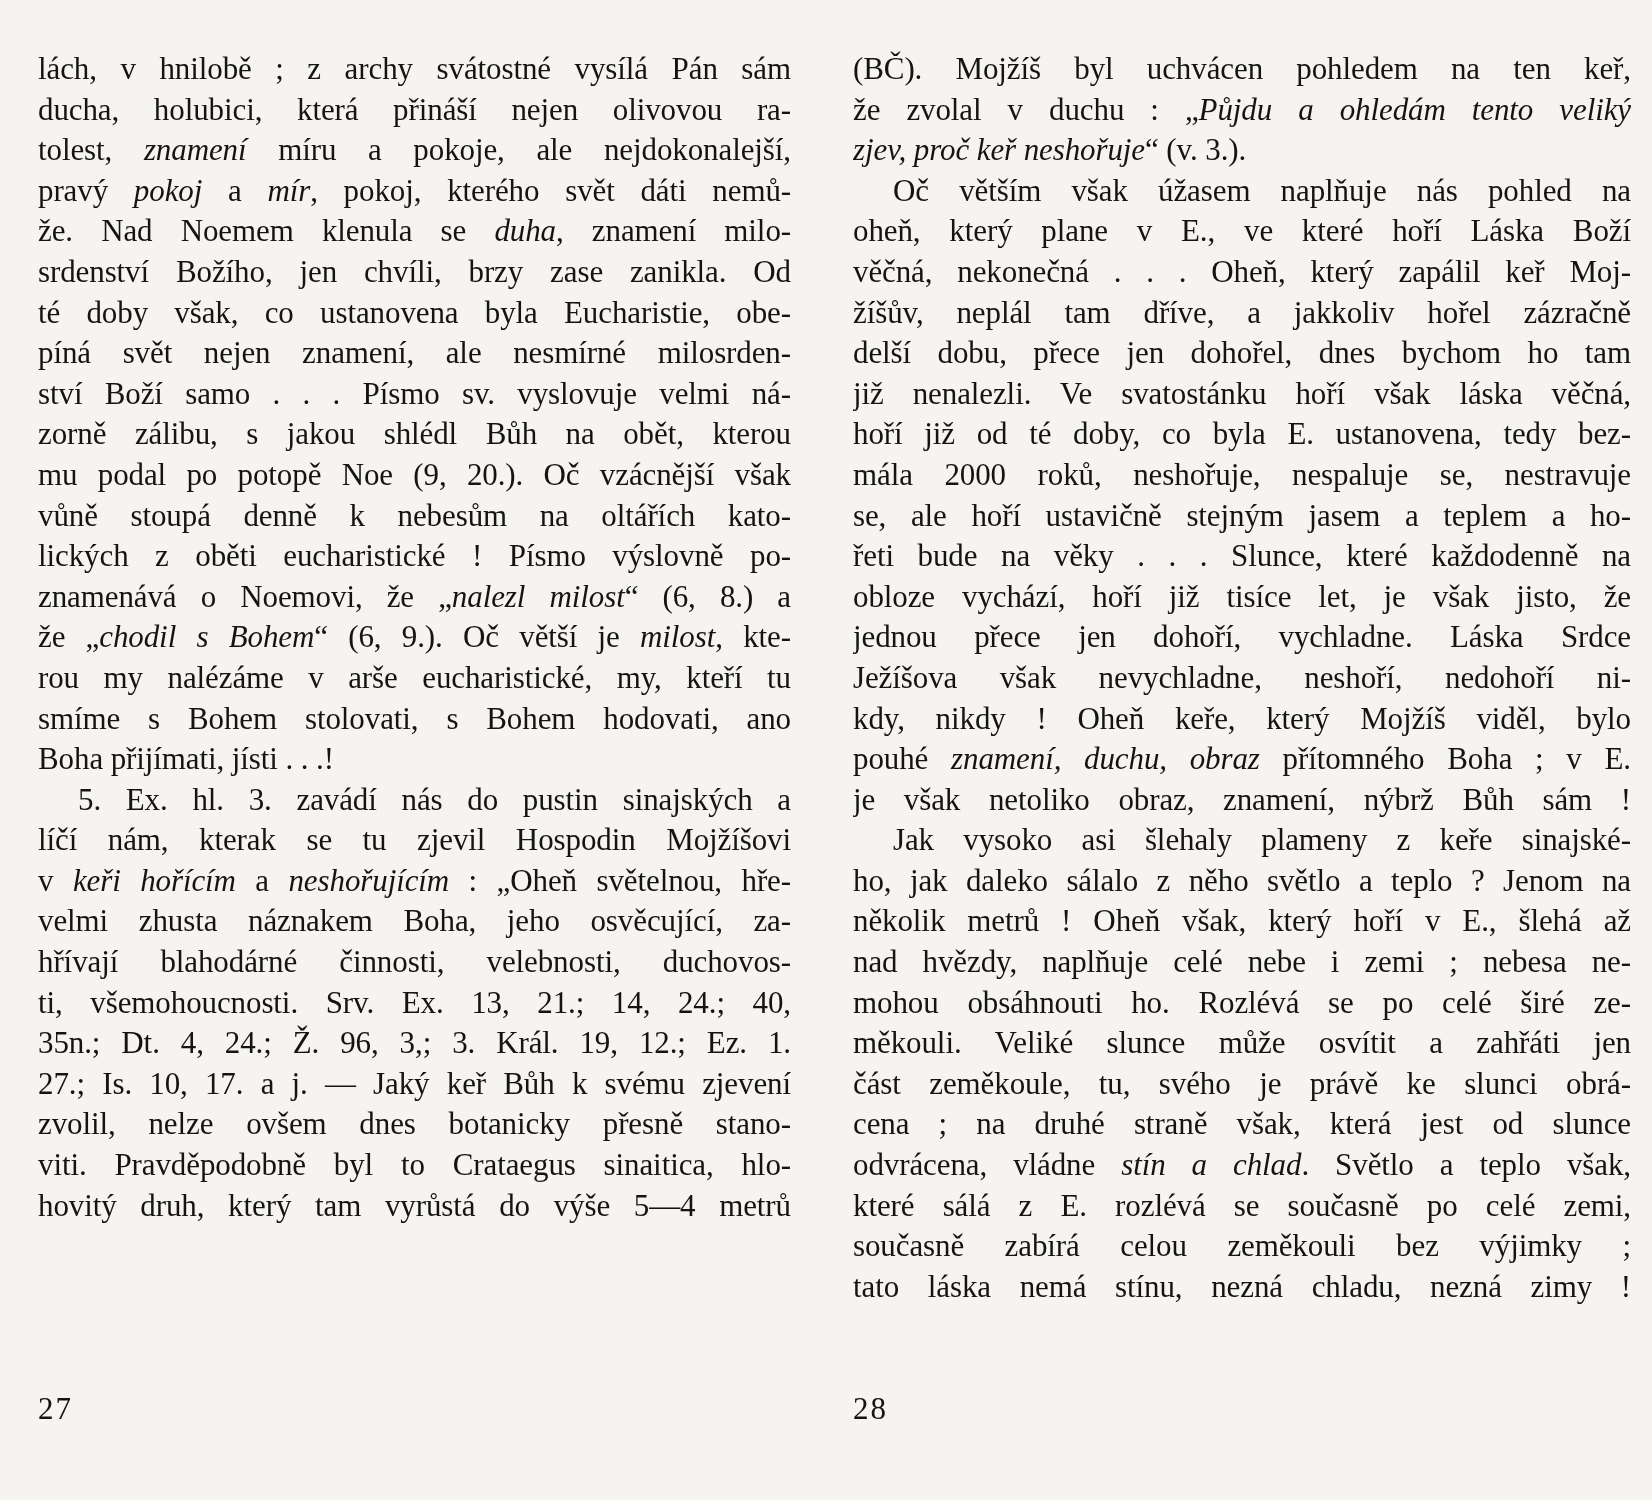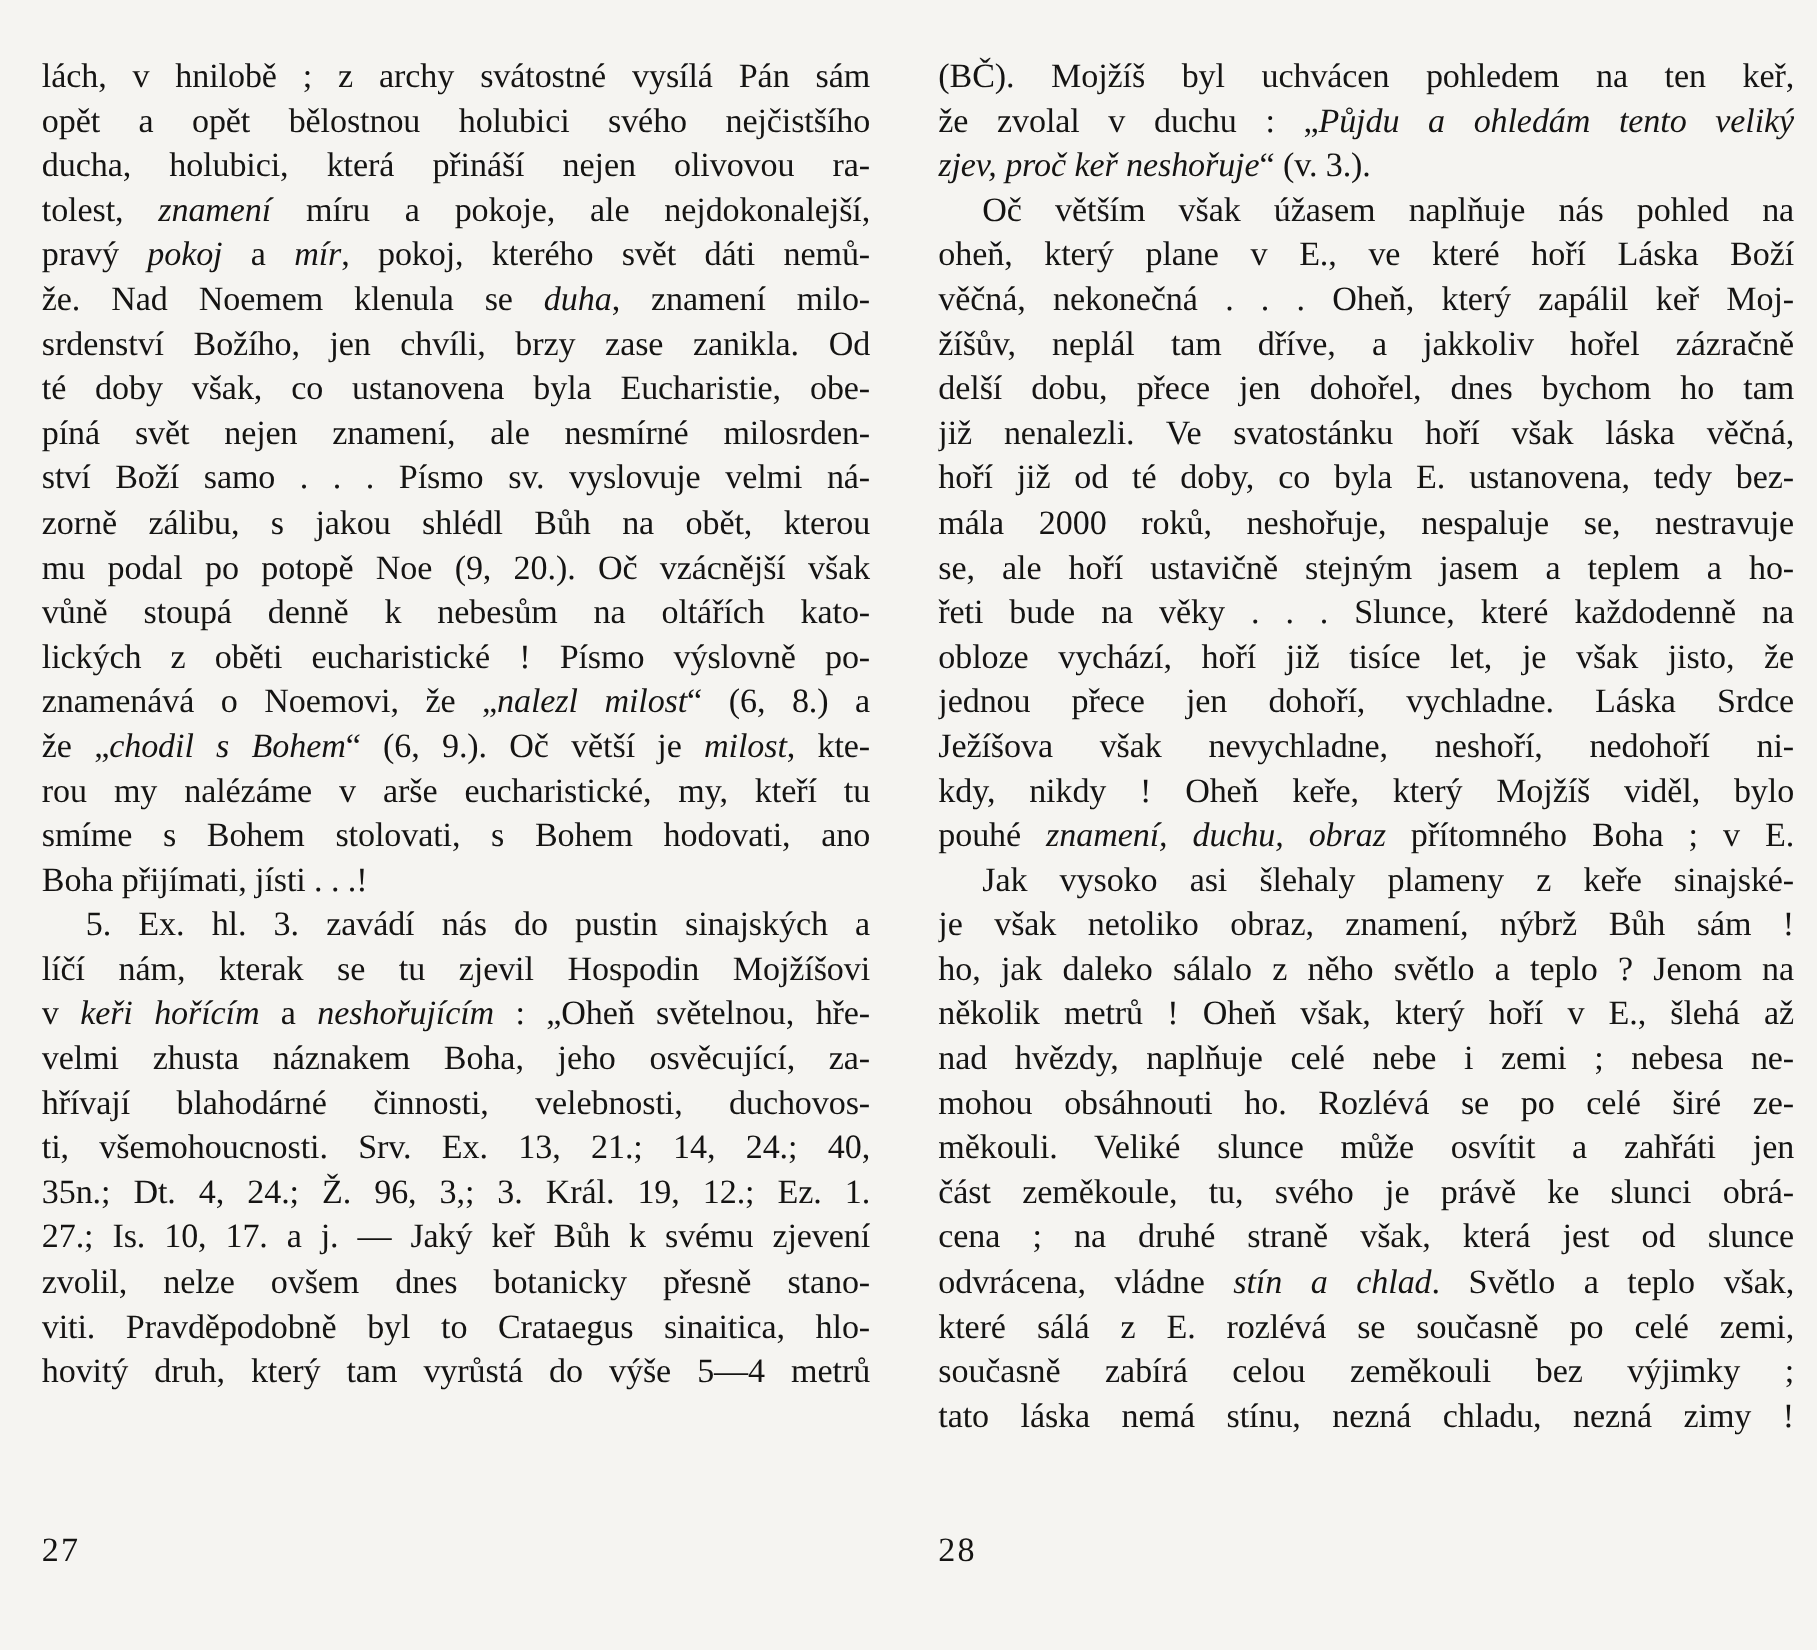--- a/index.html
+++ b/index.html
@@ -58,21 +58,20 @@
   }
 </style>
 </head>
 <body>
 
 <div class="spread">
 
   <section class="page left">
     <div class="text">
         <div class="line"><span>lách, v hnilobě ; z archy svátostné vysílá Pán sám</span></div>
-        <div class="line"><span>opět a opět bělostnou holubici svého nejčistšího</span></div>
         <div class="line"><span>ducha, holubici, která přináší nejen olivovou ra-</span></div>
         <div class="line"><span>tolest, </span><span class="it">znamení</span><span> míru a pokoje, ale nejdokonalejší,</span></div>
         <div class="line"><span>pravý </span><span class="it">pokoj</span><span> a </span><span class="it">mír</span><span>, pokoj, kterého svět dáti nemů-</span></div>
         <div class="line"><span>že. Nad Noemem klenula se </span><span class="it">duha</span><span>, znamení milo-</span></div>
         <div class="line"><span>srdenství Božího, jen chvíli, brzy zase zanikla. Od</span></div>
         <div class="line"><span>té doby však, co ustanovena byla Eucharistie, obe-</span></div>
         <div class="line"><span>píná svět nejen znamení, ale nesmírné milosrden-</span></div>
         <div class="line"><span>ství Boží samo . . . Písmo sv. vyslovuje velmi ná-</span></div>
         <div class="line"><span>zorně zálibu, s jakou shlédl Bůh na obět, kterou</span></div>
         <div class="line"><span>mu podal po potopě Noe (9, 20.). Oč vzácnější však</span></div>
@@ -111,22 +110,22 @@
         <div class="line"><span>již nenalezli. Ve svatostánku hoří však láska věčná,</span></div>
         <div class="line"><span>hoří již od té doby, co byla E. ustanovena, tedy bez-</span></div>
         <div class="line"><span>mála 2000 roků, neshořuje, nespaluje se, nestravuje</span></div>
         <div class="line"><span>se, ale hoří ustavičně stejným jasem a teplem a ho-</span></div>
         <div class="line"><span>řeti bude na věky . . . Slunce, které každodenně na</span></div>
         <div class="line"><span>obloze vychází, hoří již tisíce let, je však jisto, že</span></div>
         <div class="line"><span>jednou přece jen dohoří, vychladne. Láska Srdce</span></div>
         <div class="line"><span>Ježíšova však nevychladne, neshoří, nedohoří ni-</span></div>
         <div class="line"><span>kdy, nikdy ! Oheň keře, který Mojžíš viděl, bylo</span></div>
         <div class="line"><span>pouhé </span><span class="it">znamení, duchu, obraz</span><span> přítomného Boha ; v E.</span></div>
+        <div class="line"><span>je však netoliko obraz, znamení, nýbrž Bůh sám !</span></div>
         <div class="line indent"><span>Jak vysoko asi šlehaly plameny z keře sinajské-</span></div>
-        <div class="line"><span>je však netoliko obraz, znamení, nýbrž Bůh sám !</span></div>
         <div class="line"><span>ho, jak daleko sálalo z něho světlo a teplo ? Jenom na</span></div>
         <div class="line"><span>několik metrů ! Oheň však, který hoří v E., šlehá až</span></div>
         <div class="line"><span>nad hvězdy, naplňuje celé nebe i zemi ; nebesa ne-</span></div>
         <div class="line"><span>mohou obsáhnouti ho. Rozlévá se po celé širé ze-</span></div>
         <div class="line"><span>měkouli. Veliké slunce může osvítit a zahřáti jen</span></div>
         <div class="line"><span>část zeměkoule, tu, svého je právě ke slunci obrá-</span></div>
         <div class="line"><span>cena ; na druhé straně však, která jest od slunce</span></div>
         <div class="line"><span>odvrácena, vládne </span><span class="it">stín a chlad</span><span>. Světlo a teplo však,</span></div>
         <div class="line"><span>které sálá z E. rozlévá se současně po celé zemi,</span></div>
         <div class="line"><span>současně zabírá celou zeměkouli bez výjimky ;</span></div>

